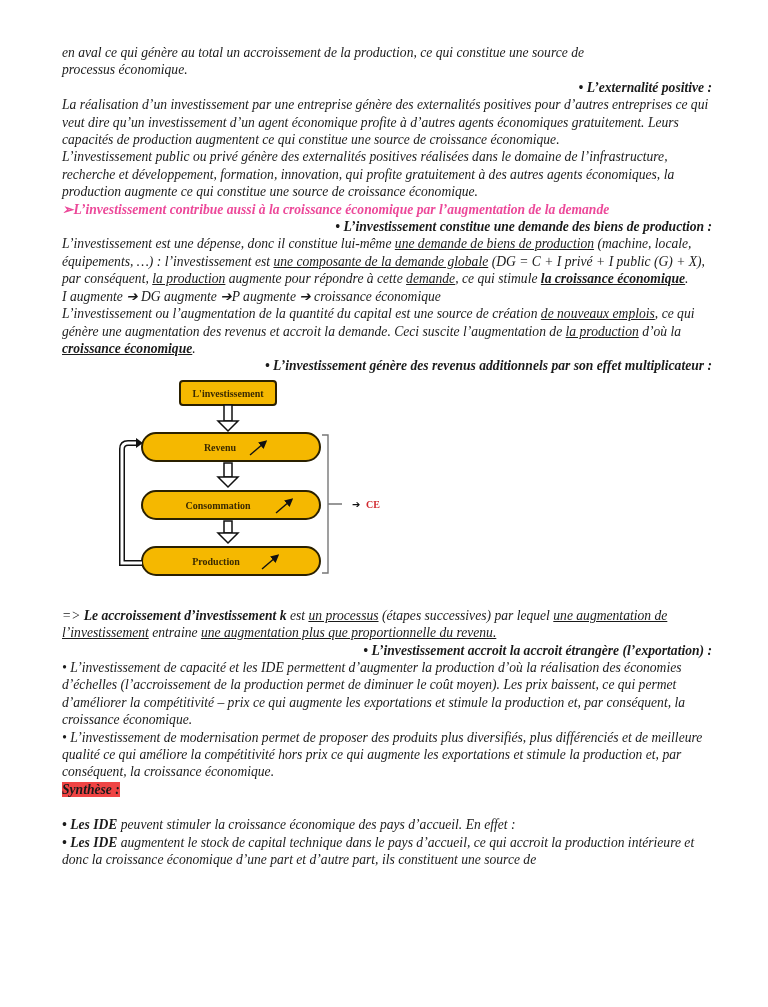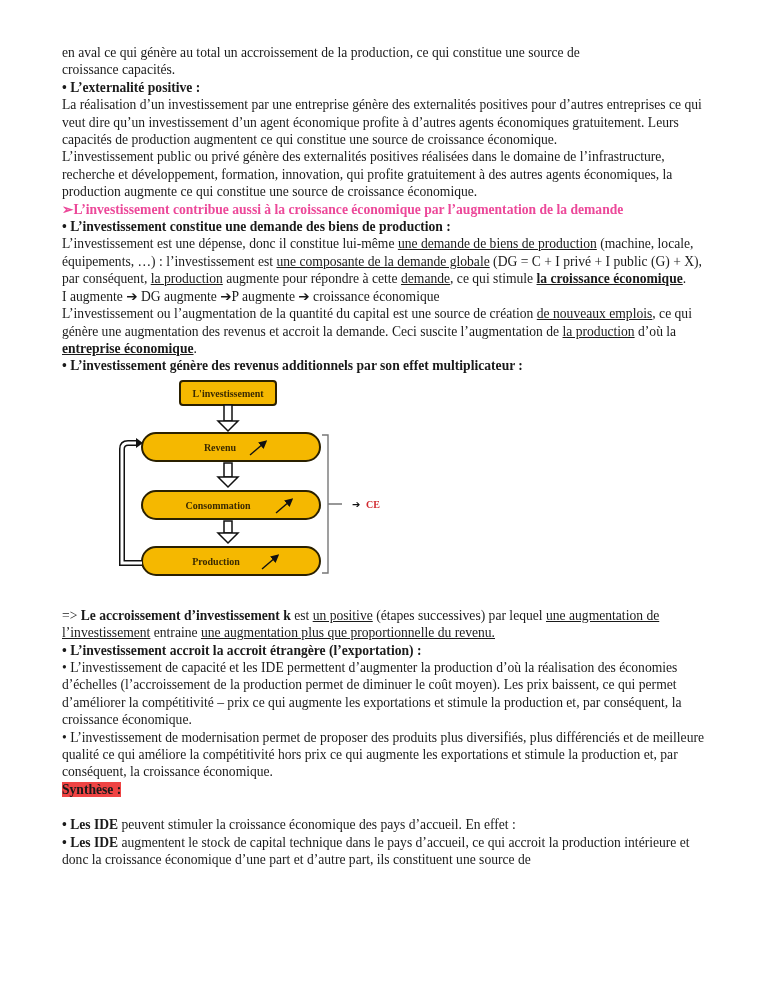--- a/index.html
+++ b/index.html
@@ -1,48 +1,48 @@
 <!DOCTYPE html>
 <html><head>
 <meta charset="utf-8">
 <style>
   html, body { margin: 0; padding: 0; background: #ffffff; }
   body { width: 768px; height: 1007px; overflow: hidden; position: relative;
          font-family: "Liberation Serif", "DejaVu Serif", serif; color: #1a1a1a; }
   .page { position: absolute; left: 62px; top: 44px; width: 650px;
           font-size: 13.6px; line-height: 17.4px; }
-  .p { margin: 0; }
-  .b { font-weight: bold; }
+  .p { margin: 0; font-style: italic; }
+  .b { font-weight: bold; text-align: right; }
   .u { text-decoration: underline; }
   .red { color: #ec4899; font-weight: bold; }
   .hl { background: #ef4444; font-weight: bold; }
   .gap { height: 18px; }
   .diagram { position: relative; height: 232px; }
   .diagram svg { position: absolute; left: 48px; top: 2px; }
 </style>
 </head>
 <body>
 
 <div class="page">
   <p class="p">
     <span>en aval ce qui génère au total un accroissement de la production, ce qui constitue une source de</span><br>
-    <span>croissance capacités.</span>
+    <span>processus économique.</span>
   </p>
 
   <p class="p b">• L’externalité positive :</p>
   <p class="p">La réalisation d’un investissement par une entreprise génère des externalités positives pour d’autres entreprises ce qui veut dire qu’un investissement d’un agent économique profite à d’autres agents économiques gratuitement. Leurs capacités de production augmentent ce qui constitue une source de croissance économique.</p>
   <p class="p">L’investissement public ou privé génère des externalités positives réalisées dans le domaine de l’infrastructure, recherche et développement, formation, innovation, qui profite gratuitement à des autres agents économiques, la production augmente ce qui constitue une source de croissance économique.</p>
 
   <p class="p red">➢L’investissement contribue aussi à la croissance économique par l’augmentation de la demande</p>
 
   <p class="p b">• L’investissement constitue une demande des biens de production :</p>
   <p class="p"><span>L’investissement est une dépense, donc il constitue lui-même </span><span class="u">une demande de biens de production</span><span> (machine, locale, équipements, …) : l’investissement est </span><span class="u">une composante de la demande globale</span><span> (DG = C + I privé + I public (G) + X), par conséquent, </span><span class="u">la production</span><span> augmente pour répondre à cette </span><span class="u">demande</span><span>, ce qui stimule </span><span class="b u">la croissance économique</span><span>.</span></p>
   <p class="p">I augmente ➔ DG augmente ➔P augmente ➔ croissance économique</p>
 
-  <p class="p"><span>L’investissement ou l’augmentation de la quantité du capital est une source de création </span><span class="u">de nouveaux emplois</span><span>, ce qui génère une augmentation des revenus et accroit la demande. Ceci suscite l’augmentation de </span><span class="u">la production</span><span> d’où la </span><span class="b u">entreprise économique</span><span>.</span></p>
+  <p class="p"><span>L’investissement ou l’augmentation de la quantité du capital est une source de création </span><span class="u">de nouveaux emplois</span><span>, ce qui génère une augmentation des revenus et accroit la demande. Ceci suscite l’augmentation de </span><span class="u">la production</span><span> d’où la </span><span class="b u">croissance économique</span><span>.</span></p>
 
   <p class="p b">• L’investissement génère des revenus additionnels par son effet multiplicateur :</p>
 
   <div class="diagram">
     <svg width="300" height="230" viewBox="0 0 300 230">
       <defs>
         <marker id="ah" markerWidth="6" markerHeight="6" refX="3" refY="3" orient="auto">
           <path d="M0,0 L6,3 L0,6 z" fill="#111"></path>
         </marker>
       </defs>
@@ -82,21 +82,21 @@
         <path d="M32,186 L12,186 L12,72 Q12,66 18,66 L28,66" fill="none" stroke="#fff" stroke-width="3"></path>
         <path d="M26,61 L33,66 L26,71 Z" fill="#111"></path>
       </g>
 
       <path d="M212,58 L218,58 L218,196 L212,196 M218,127 L232,127" fill="none" stroke="#777" stroke-width="1.4"></path>
       <text x="242" y="131" font-family="DejaVu Sans, sans-serif" font-size="10" fill="#111">➔</text>
       <text x="256" y="131" font-family="Liberation Serif, serif" font-size="10" font-weight="bold" fill="#d0282e">CE</text>
     </svg>
   </div>
 
-  <p class="p"><span>=&gt; </span><span class="b">Le accroissement d’investissement k</span><span> est </span><span class="u">un positive</span><span> (étapes successives) par lequel </span><span class="u">une augmentation de l’investissement</span><span> entraine </span><span class="u">une augmentation plus que proportionnelle du revenu.</span></p>
+  <p class="p"><span>=&gt; </span><span class="b">Le accroissement d’investissement k</span><span> est </span><span class="u">un processus</span><span> (étapes successives) par lequel </span><span class="u">une augmentation de l’investissement</span><span> entraine </span><span class="u">une augmentation plus que proportionnelle du revenu.</span></p>
 
   <p class="p b">• L’investissement accroit la accroit étrangère (l’exportation) :</p>
   <p class="p">• L’investissement de capacité et les IDE permettent d’augmenter la production d’où la réalisation des économies d’échelles (l’accroissement de la production permet de diminuer le coût moyen). Les prix baissent, ce qui permet d’améliorer la compétitivité – prix ce qui augmente les exportations et stimule la production et, par conséquent, la croissance économique.</p>
   <p class="p">• L’investissement de modernisation permet de proposer des produits plus diversifiés, plus différenciés et de meilleure qualité ce qui améliore la compétitivité hors prix ce qui augmente les exportations et stimule la production et, par conséquent, la croissance économique.</p>
 
   <p class="p"><span class="hl">Synthèse :</span></p>
   <div class="gap"></div>
   <p class="p"><span class="b"> • Les IDE</span><span> peuvent stimuler la croissance économique des pays d’accueil. En effet :</span></p>
   <p class="p"><span class="b"> • Les IDE</span><span> augmentent le stock de capital technique dans le pays d’accueil, ce qui accroit la production intérieure et donc la croissance économique d’une part et d’autre part, ils constituent une source de</span></p>
 </div>

